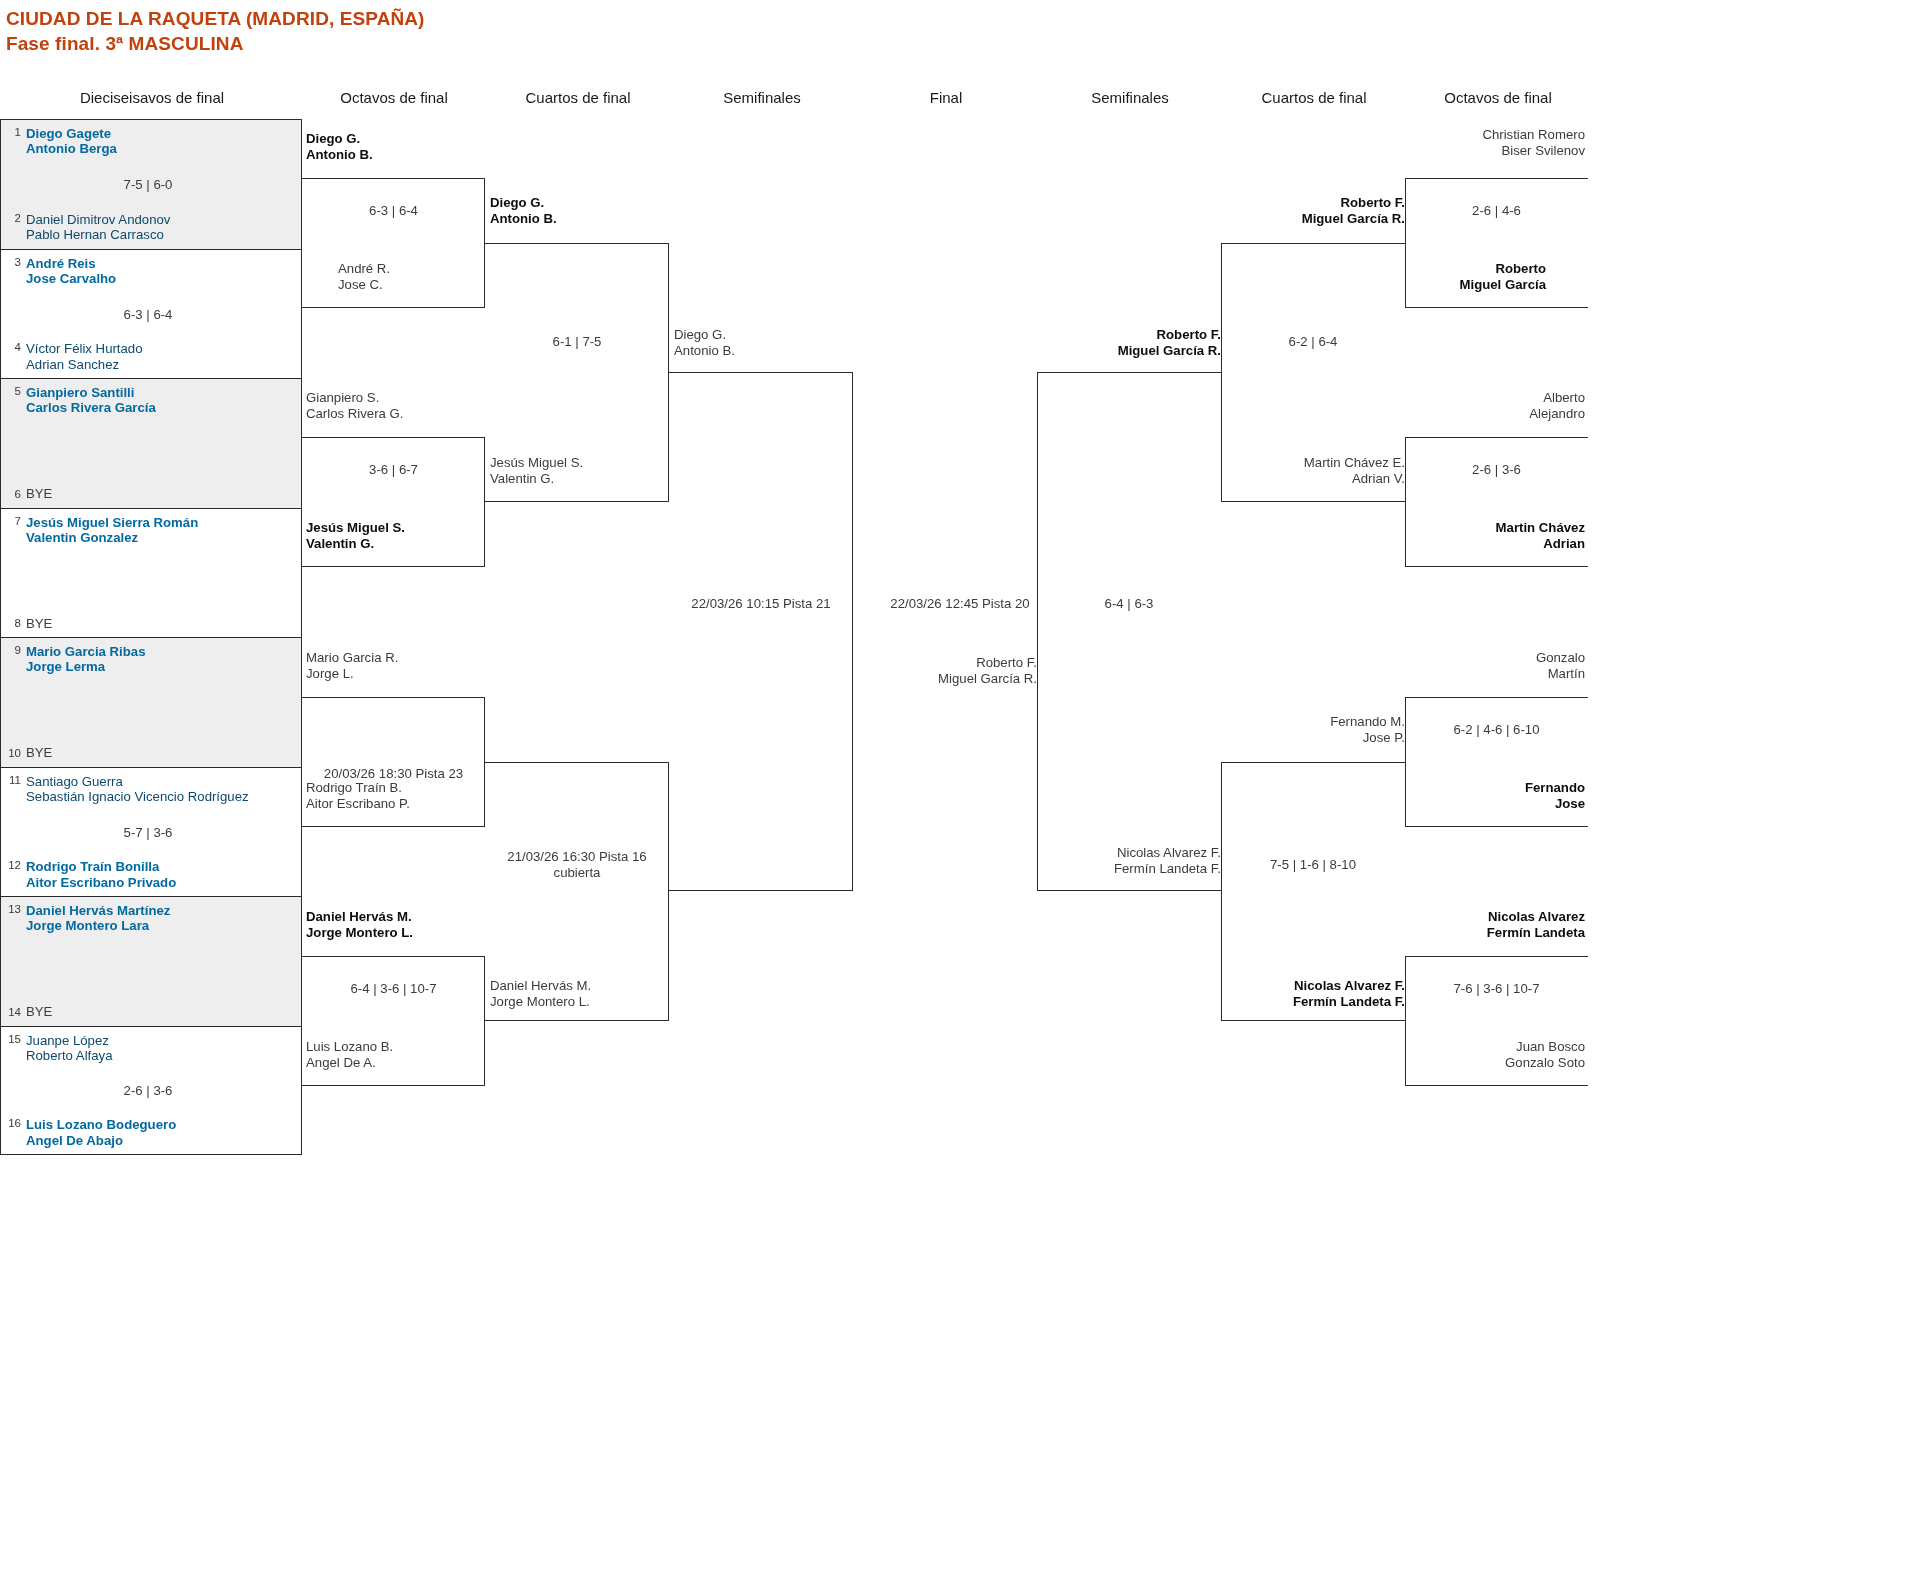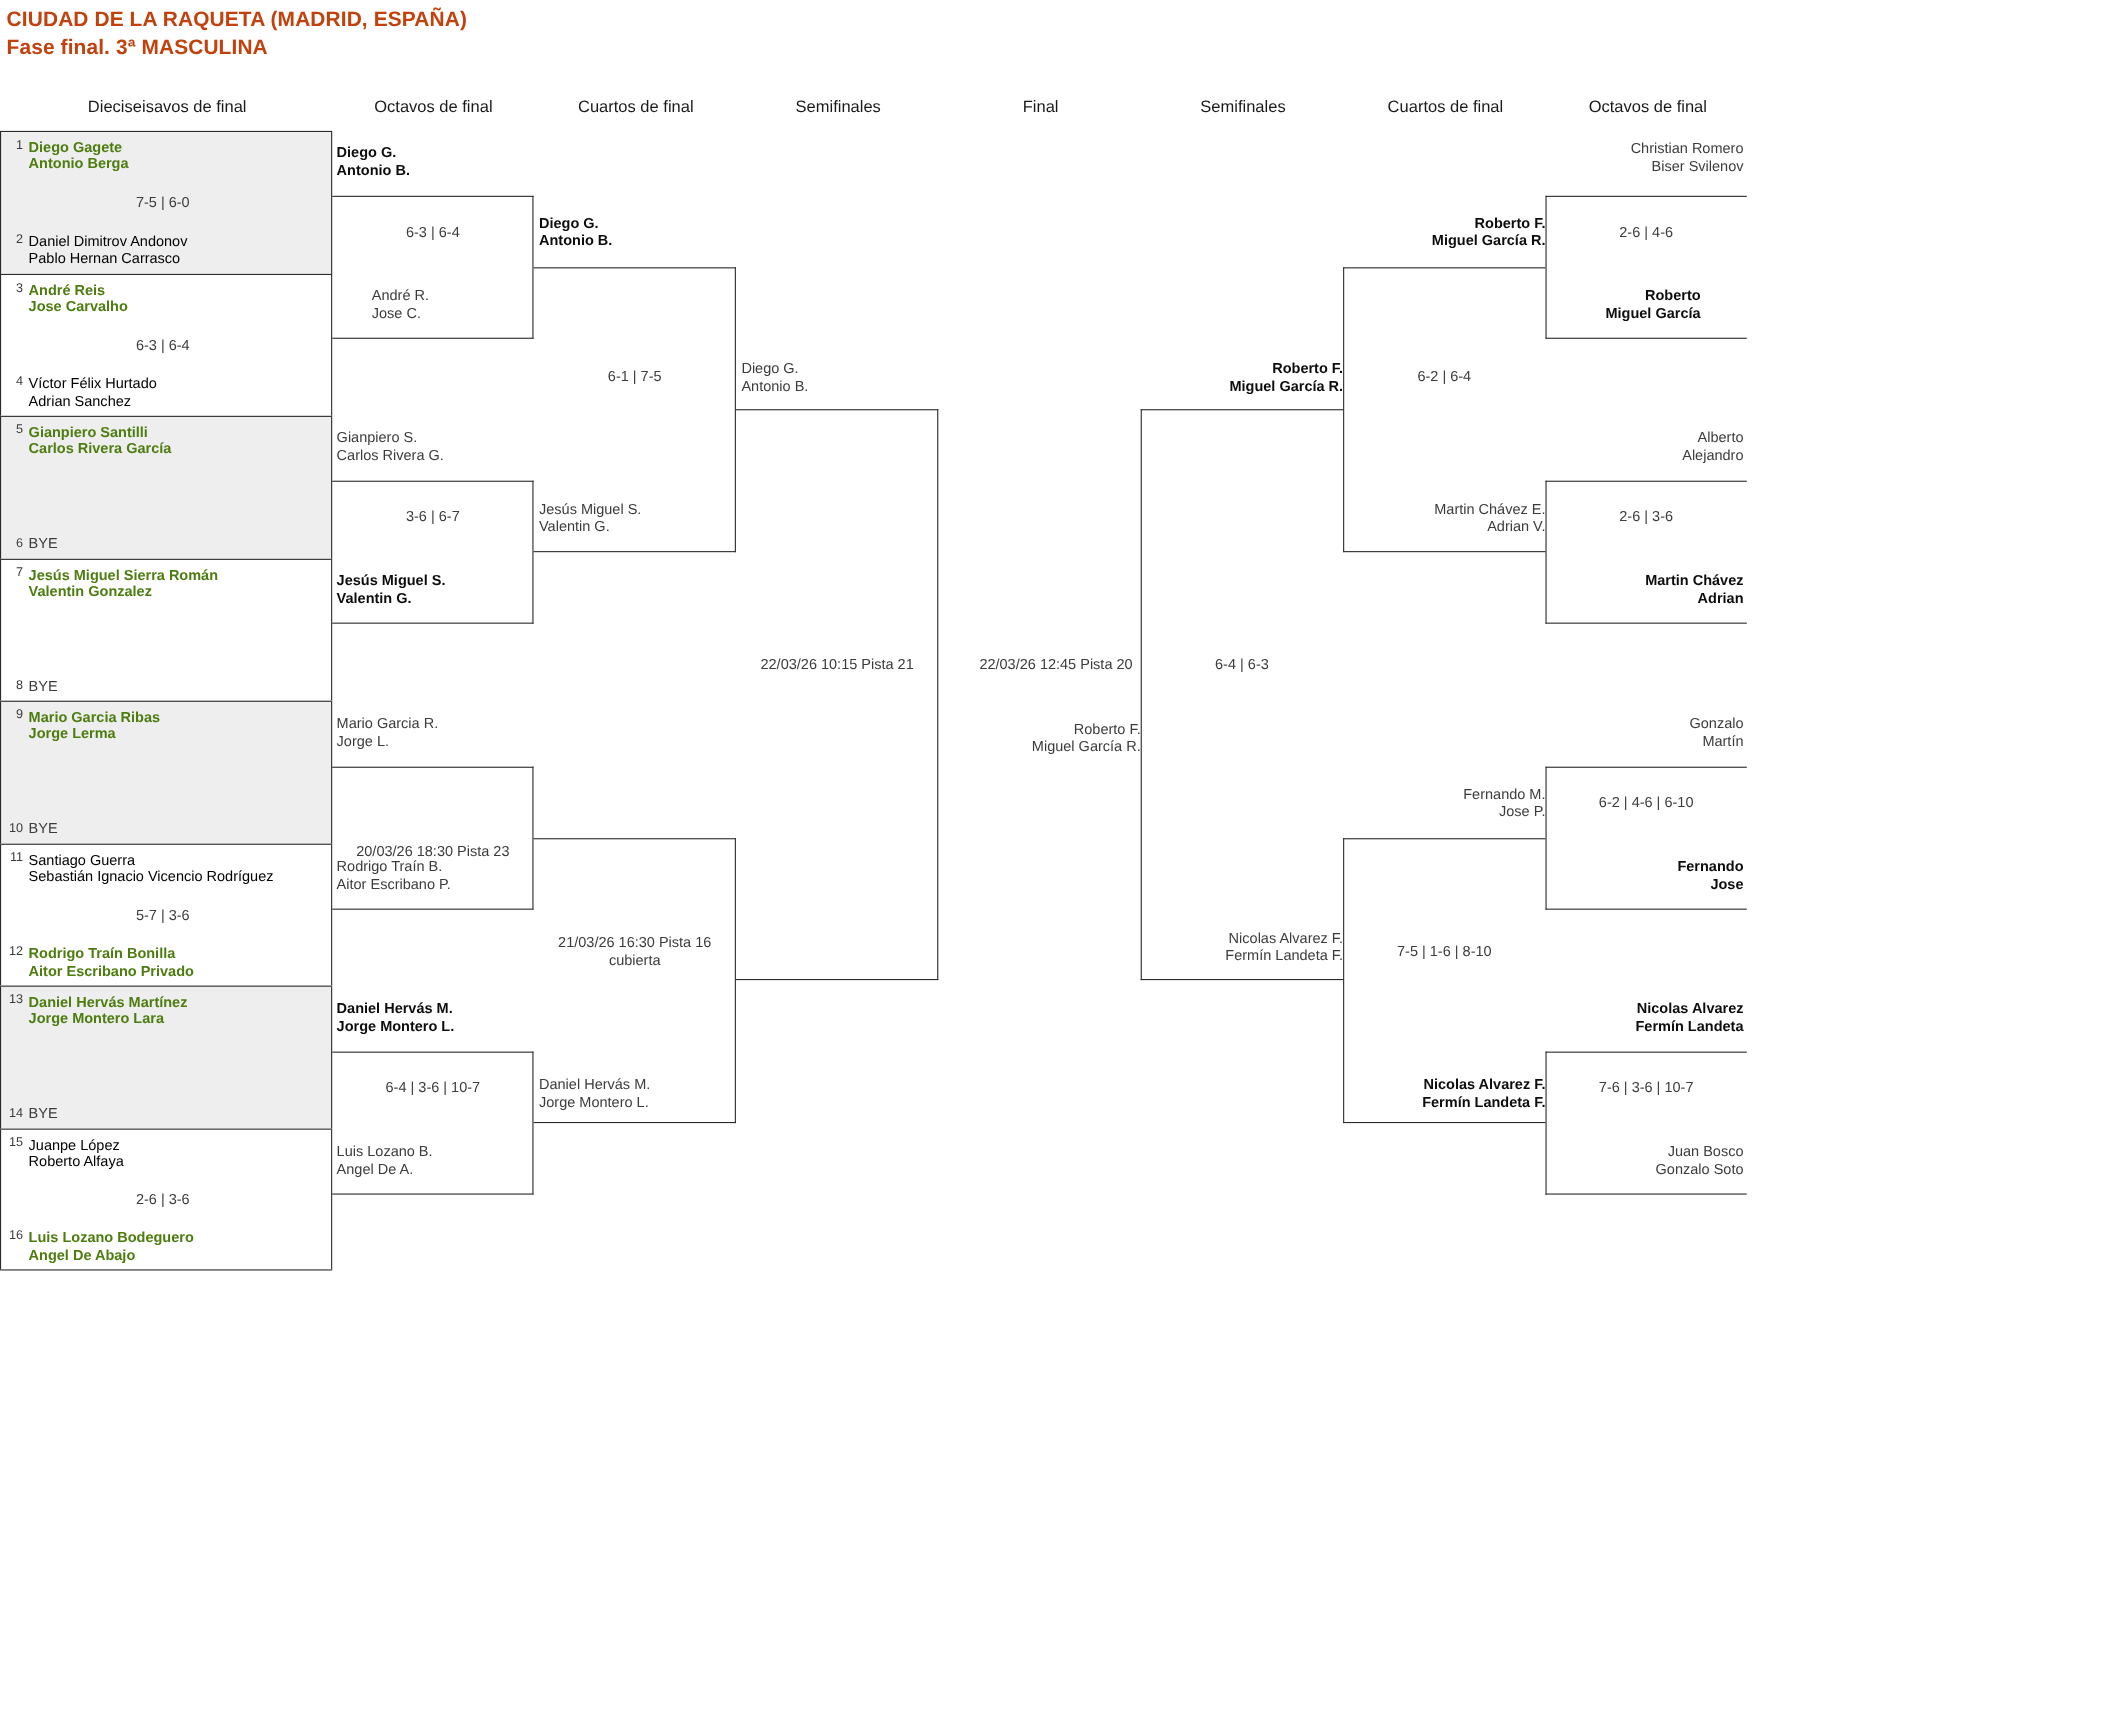--- a/index.html
+++ b/index.html
@@ -32,22 +32,22 @@
   .seed-row.last{border-bottom:1.3px solid #2a2a2a;}
   .seed-row .side{position:absolute;left:0;top:0;bottom:0;width:1.3px;background:#2a2a2a;}
   .seed-row .side.r{left:300.7px;}
   .seed-entry{position:absolute;left:6px;right:4px;display:flex;align-items:flex-start;}
   .seed-entry.top{top:6px;}
   .seed-entry.bot{bottom:6px;}
   .seed-num{
     width:20px;flex:0 0 20px;text-align:right;color:#3a3a3a;font-size:11.5px;
     padding-right:5px;box-sizing:border-box;
   }
-  .seed-names{font-size:13.2px;line-height:15.4px;color:#000000;}
-  .seed-names.win{color:#4d7c0f;font-weight:700;}
+  .seed-names{font-size:13.2px;line-height:15.4px;color:#0c4a6e;}
+  .seed-names.win{color:#0369a1;font-weight:700;}
   .seed-names .nm{display:block;white-space:nowrap;}
   .seed-num.alignbye{align-self:center;}
   .seed-bye{font-size:13.2px;color:#3c3c3c;line-height:15.4px;}
   .seed-score{
     position:absolute;left:0;right:6px;top:50%;transform:translateY(-50%);
     text-align:center;font-size:13.2px;color:#3c3c3c;white-space:nowrap;
   }
 
   
   .conn{position:absolute;box-sizing:border-box;border:1.2px solid #2a2a2a;}

